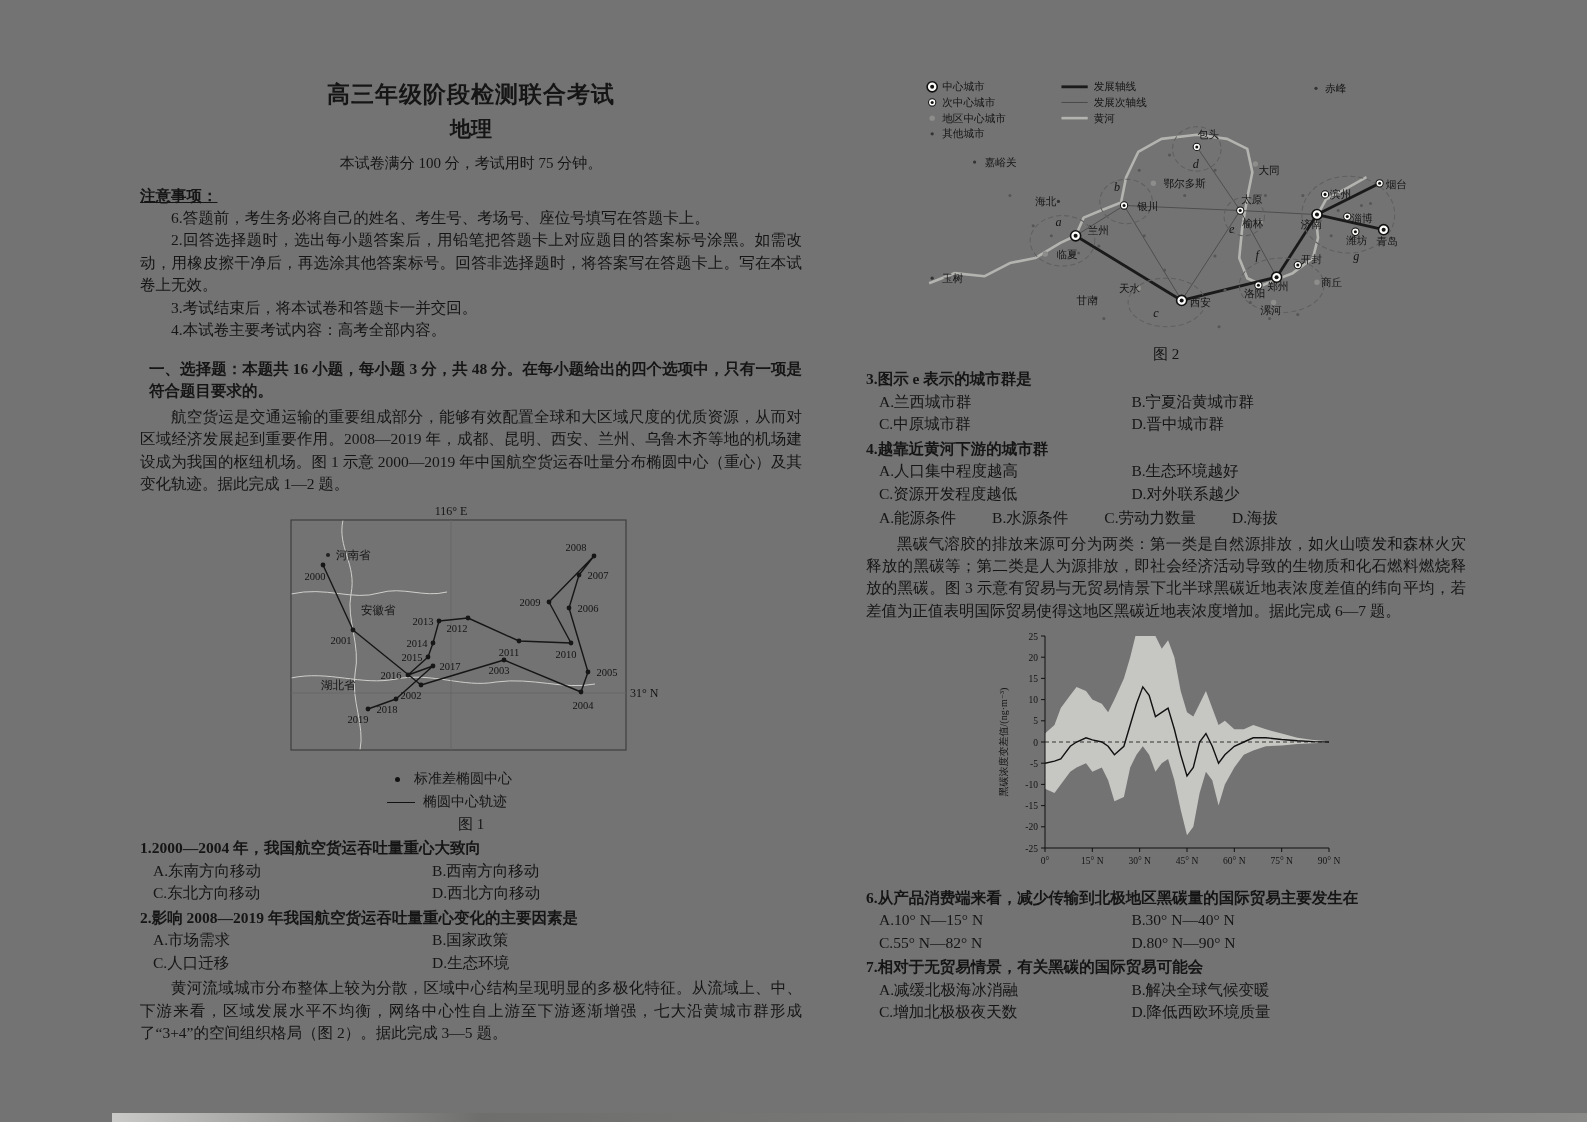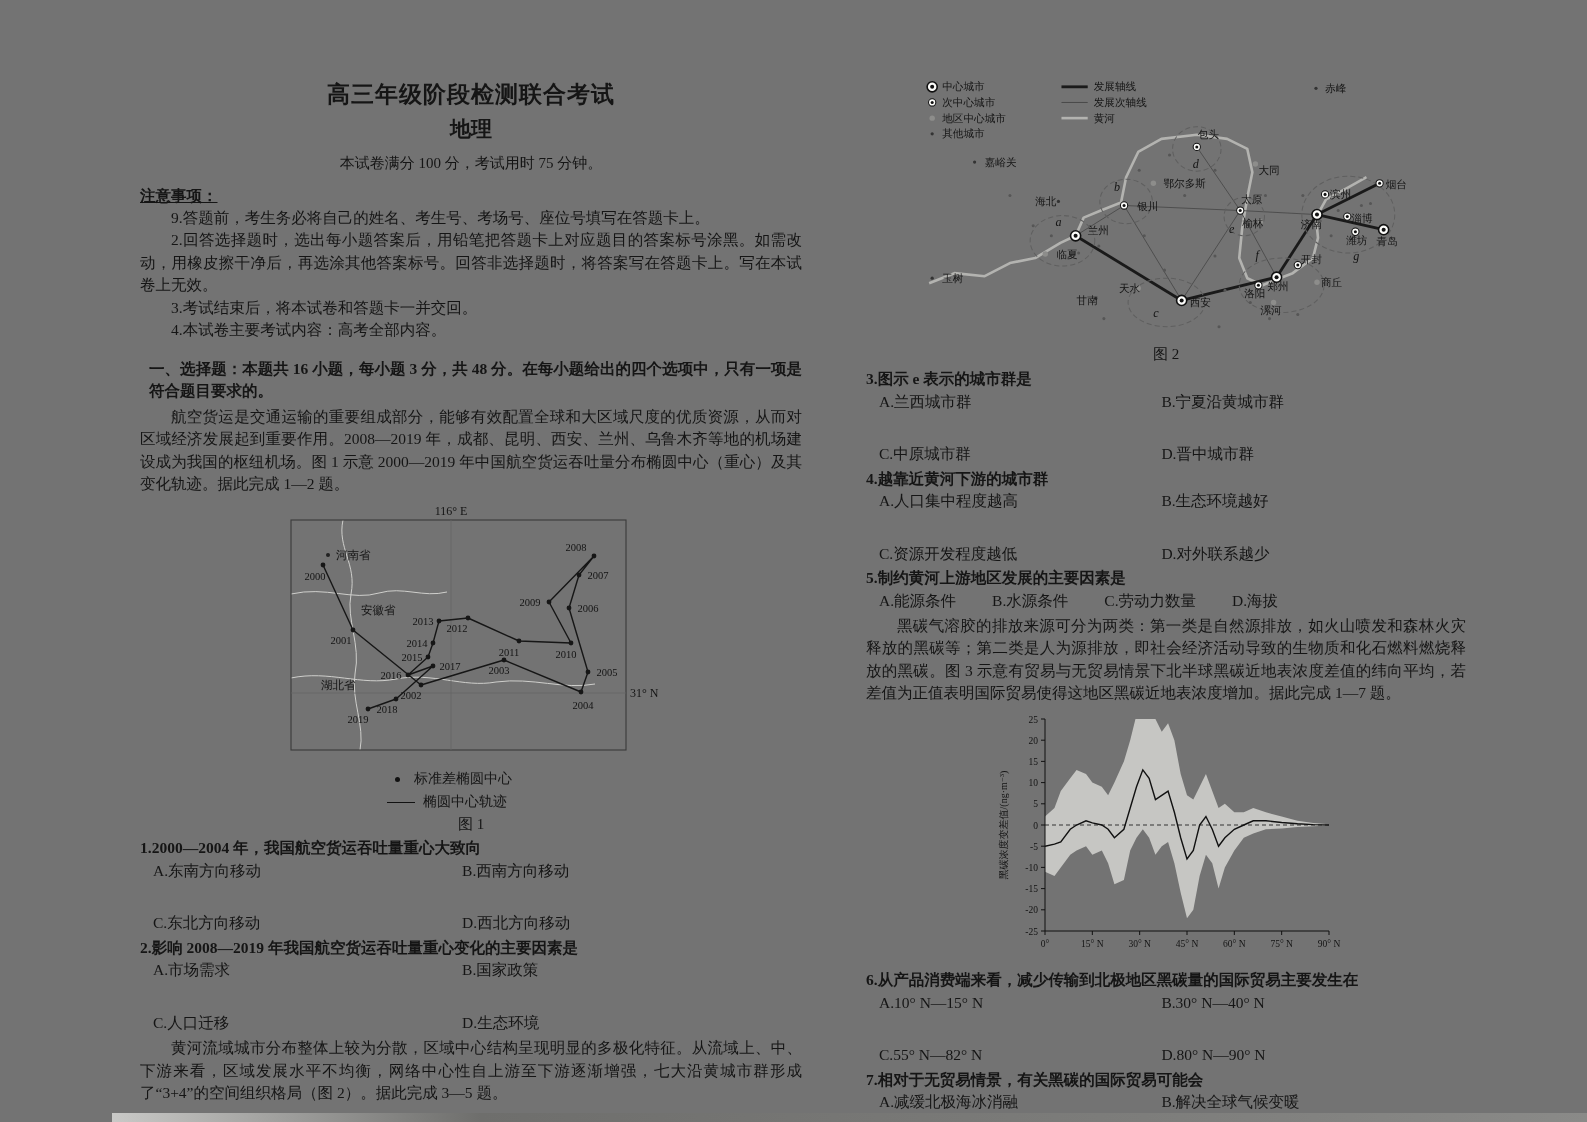--- a/index.html
+++ b/index.html
@@ -17,38 +17,38 @@
   .section-head { font-weight:bold; margin-top:16px; text-align:justify;margin-left:9px; }
   .passage { text-indent:2em; text-align:justify; margin-top:3px; }
   .figure { text-align:center; margin-top:6px; }
   .fig-caption { font-size:15px; margin-top:1px; }
   .fig1-legend { width:168px; margin:2px auto 0; font-size:14px; }
   .leg-row { display:flex; align-items:center; margin-top:3px; }
   .leg-dot  { width:5px; height:5px; border-radius:50%; background:#111; display:inline-block; margin:0 14px 0 8px; flex:none; }
   .leg-line { width:28px; border-top:1.6px solid #111; display:inline-block; margin-right:8px; flex:none; }
   .question { margin-top:2px; }
   .q-stem { text-align:justify;font-weight:bold; }
-  .q-opts { display:grid; grid-template-columns:43% 57%; padding-left:13px;gap:30px; }
+  .q-opts { display:grid; grid-template-columns:43% 57%; padding-left:13px; }
   .q-opts.row { display:flex; gap:36px; }
   .scan-edge { position:absolute; left:112px; right:0; bottom:0; height:9px;
                background:linear-gradient(to right,#c9c9c7,#6e6e6c 25%,#7d7d7b 70%,#8a8a88); }
   svg text { user-select:none; }
 </style>
 </head>
 <body>
 
 <div class="sheet">
 
   <div class="col col-left">
     <div class="doc-title">高三年级阶段检测联合考试</div>
     <div class="doc-subject">地理</div>
     <div class="doc-meta">本试卷满分 100 分，考试用时 75 分钟。</div>
 
     <div class="notice-head">注意事项：</div>
-    <p class="indent">9.答题前，考生务必将自己的姓名、考生号、考场号、座位号填写在答题卡上。</p>
+    <p class="indent">6.答题前，考生务必将自己的姓名、考生号、考场号、座位号填写在答题卡上。</p>
     <p class="indent">2.回答选择题时，选出每小题答案后，用铅笔把答题卡上对应题目的答案标号涂黑。如需改动，用橡皮擦干净后，再选涂其他答案标号。回答非选择题时，将答案写在答题卡上。写在本试卷上无效。</p>
     <p class="indent">3.考试结束后，将本试卷和答题卡一并交回。</p>
     <p class="indent">4.本试卷主要考试内容：高考全部内容。</p>
 
     <p class="section-head">一、选择题：本题共 16 小题，每小题 3 分，共 48 分。在每小题给出的四个选项中，只有一项是符合题目要求的。</p>
     <p class="passage">航空货运是交通运输的重要组成部分，能够有效配置全球和大区域尺度的优质资源，从而对区域经济发展起到重要作用。2008—2019 年，成都、昆明、西安、兰州、乌鲁木齐等地的机场建设成为我国的枢纽机场。图 1 示意 2000—2019 年中国航空货运吞吐量分布椭圆中心（重心）及其变化轨迹。据此完成 1—2 题。</p>
 
     <div class="figure">
       <svg id="fig1-svg" viewBox="0 0 380 258" width="380" height="258">
           <g>
@@ -299,30 +299,29 @@
       <div class="q-stem">4.越靠近黄河下游的城市群</div>
       <div class="q-opts">
         <span>A.人口集中程度越高</span>
         <span>B.生态环境越好</span>
         <span>C.资源开发程度越低</span>
         <span>D.对外联系越少</span>
       </div>
     </div>
 
     <div class="question">
-      <div class="q-stem">5.制约黄河上游地区发展的主要因素是</div>
       <div class="q-opts row">
         <span>A.能源条件</span>
         <span>B.水源条件</span>
         <span>C.劳动力数量</span>
         <span>D.海拔</span>
       </div>
     </div>
 
-    <p class="passage">黑碳气溶胶的排放来源可分为两类：第一类是自然源排放，如火山喷发和森林火灾释放的黑碳等；第二类是人为源排放，即社会经济活动导致的生物质和化石燃料燃烧释放的黑碳。图 3 示意有贸易与无贸易情景下北半球黑碳近地表浓度差值的纬向平均，若差值为正值表明国际贸易使得这地区黑碳近地表浓度增加。据此完成 1—7 题。</p>
+    <p class="passage">黑碳气溶胶的排放来源可分为两类：第一类是自然源排放，如火山喷发和森林火灾释放的黑碳等；第二类是人为源排放，即社会经济活动导致的生物质和化石燃料燃烧释放的黑碳。图 3 示意有贸易与无贸易情景下北半球黑碳近地表浓度差值的纬向平均，若差值为正值表明国际贸易使得这地区黑碳近地表浓度增加。据此完成 6—7 题。</p>
 
     <div class="figure">
       <svg id="fig3-svg" viewBox="0 0 350 250" width="350" height="250">
           <defs>
             <clipPath id="fig3clip">
               <rect x="54" y="8" width="284" height="212"></rect>
             </clipPath>
           </defs>
           <polygon points="54,105.52000000000001 63.46666666666667,97.03999999999999 69.77777777777777,80.08 79.24444444444444,67.36000000000001 85.55555555555556,58.879999999999995 95.02222222222221,63.120000000000005 101.33333333333333,71.6 110.80000000000001,75.84 117.11111111111111,84.32 123.42222222222222,71.6 132.88888888888889,50.400000000000006 139.2,29.200000000000003 145.51111111111112,3.76 151.82222222222222,-0.4800000000000004 158.13333333333333,3.76 164.44444444444446,8 170.75555555555553,20.72 177.06666666666666,12.24 183.37777777777777,29.200000000000003 189.6888888888889,63.120000000000005 196,84.32 202.31111111111113,88.56 208.6222222222222,75.84 214.93333333333334,63.120000000000005 221.24444444444444,80.08 227.55555555555557,97.03999999999999 233.86666666666665,92.80000000000001 243.33333333333331,101.28 252.79999999999998,101.28 262.26666666666665,97.03999999999999 274.8888888888889,101.28 290.6666666666667,105.52000000000001 306.44444444444446,109.75999999999999 322.22222222222223,111.88 338,113.152 338,114.424 322.22222222222223,115.272 306.44444444444446,116.12 290.6666666666667,117.392 274.8888888888889,118.24000000000001 262.26666666666665,122.48 252.79999999999998,126.72000000000001 243.33333333333331,139.44 233.86666666666665,156.39999999999998 227.55555555555557,177.60000000000002 221.24444444444444,152.16 214.93333333333334,143.68 208.6222222222222,164.88 202.31111111111113,198.8 196,207.28 189.6888888888889,181.84 183.37777777777777,152.16 177.06666666666666,130.95999999999998 170.75555555555553,135.2 164.44444444444446,143.68 158.13333333333333,126.72000000000001 151.82222222222222,118.24000000000001 145.51111111111112,126.72000000000001 139.2,139.44 132.88888888888889,169.12 123.42222222222222,173.36 117.11111111111111,152.16 110.80000000000001,139.44 101.33333333333333,143.68 95.02222222222221,135.2 85.55555555555556,139.44 79.24444444444444,143.68 69.77777777777777,156.39999999999998 63.46666666666667,164.88 54,160.64" fill="#c6c6c3" clip-path="url(#fig3clip)"></polygon>
           <line x1="54" y1="114" x2="338" y2="114" stroke="#333" stroke-width="1" stroke-dasharray="4 3"></line>

